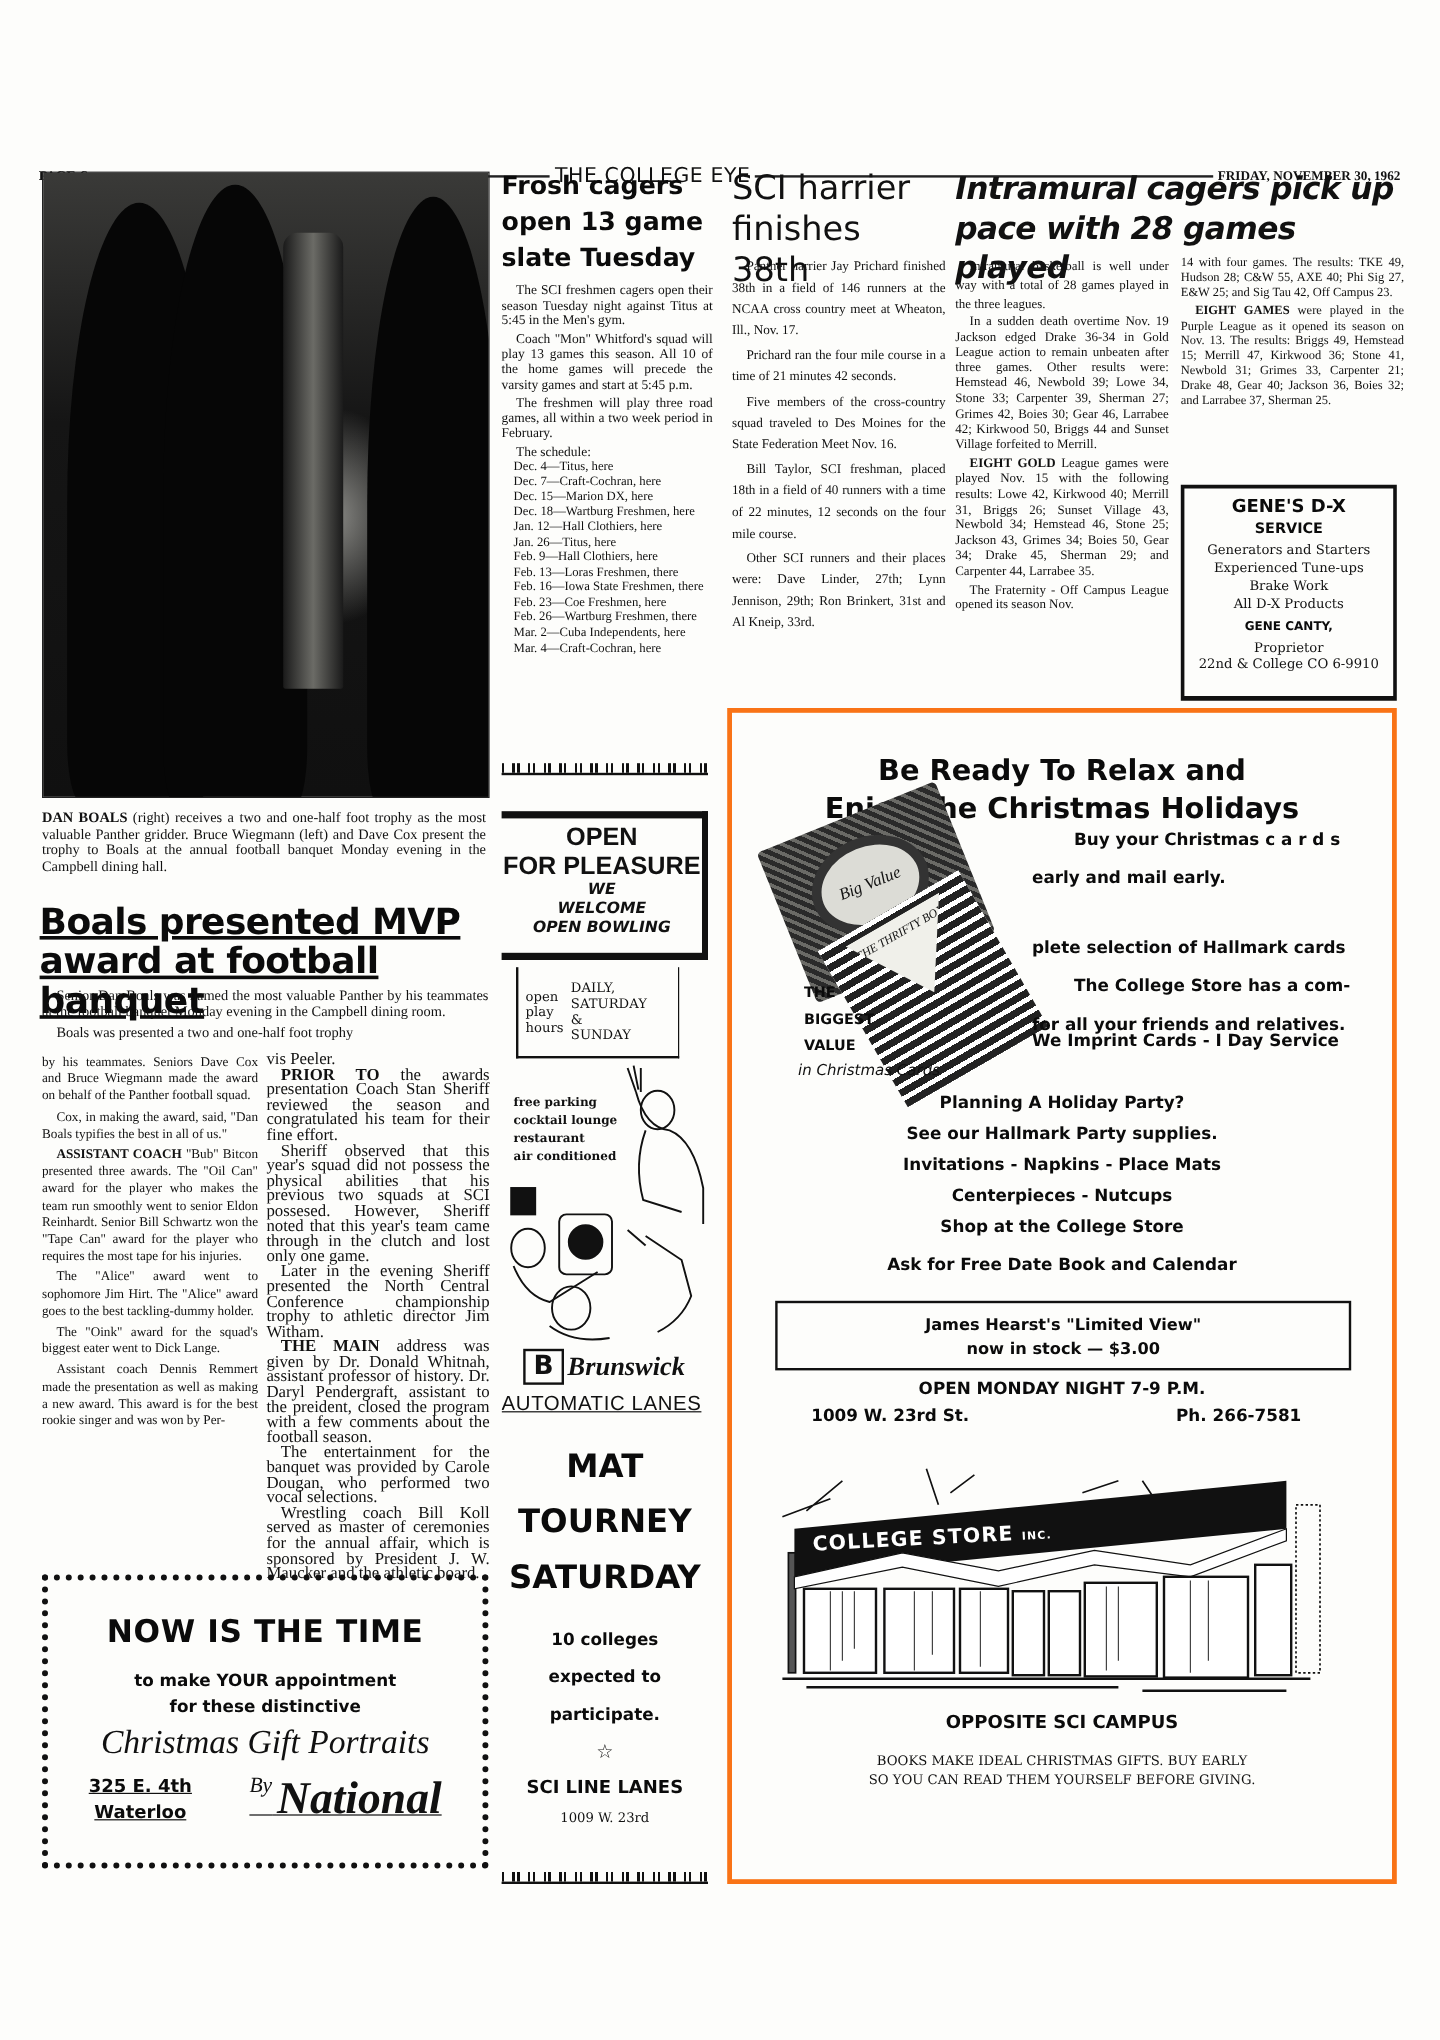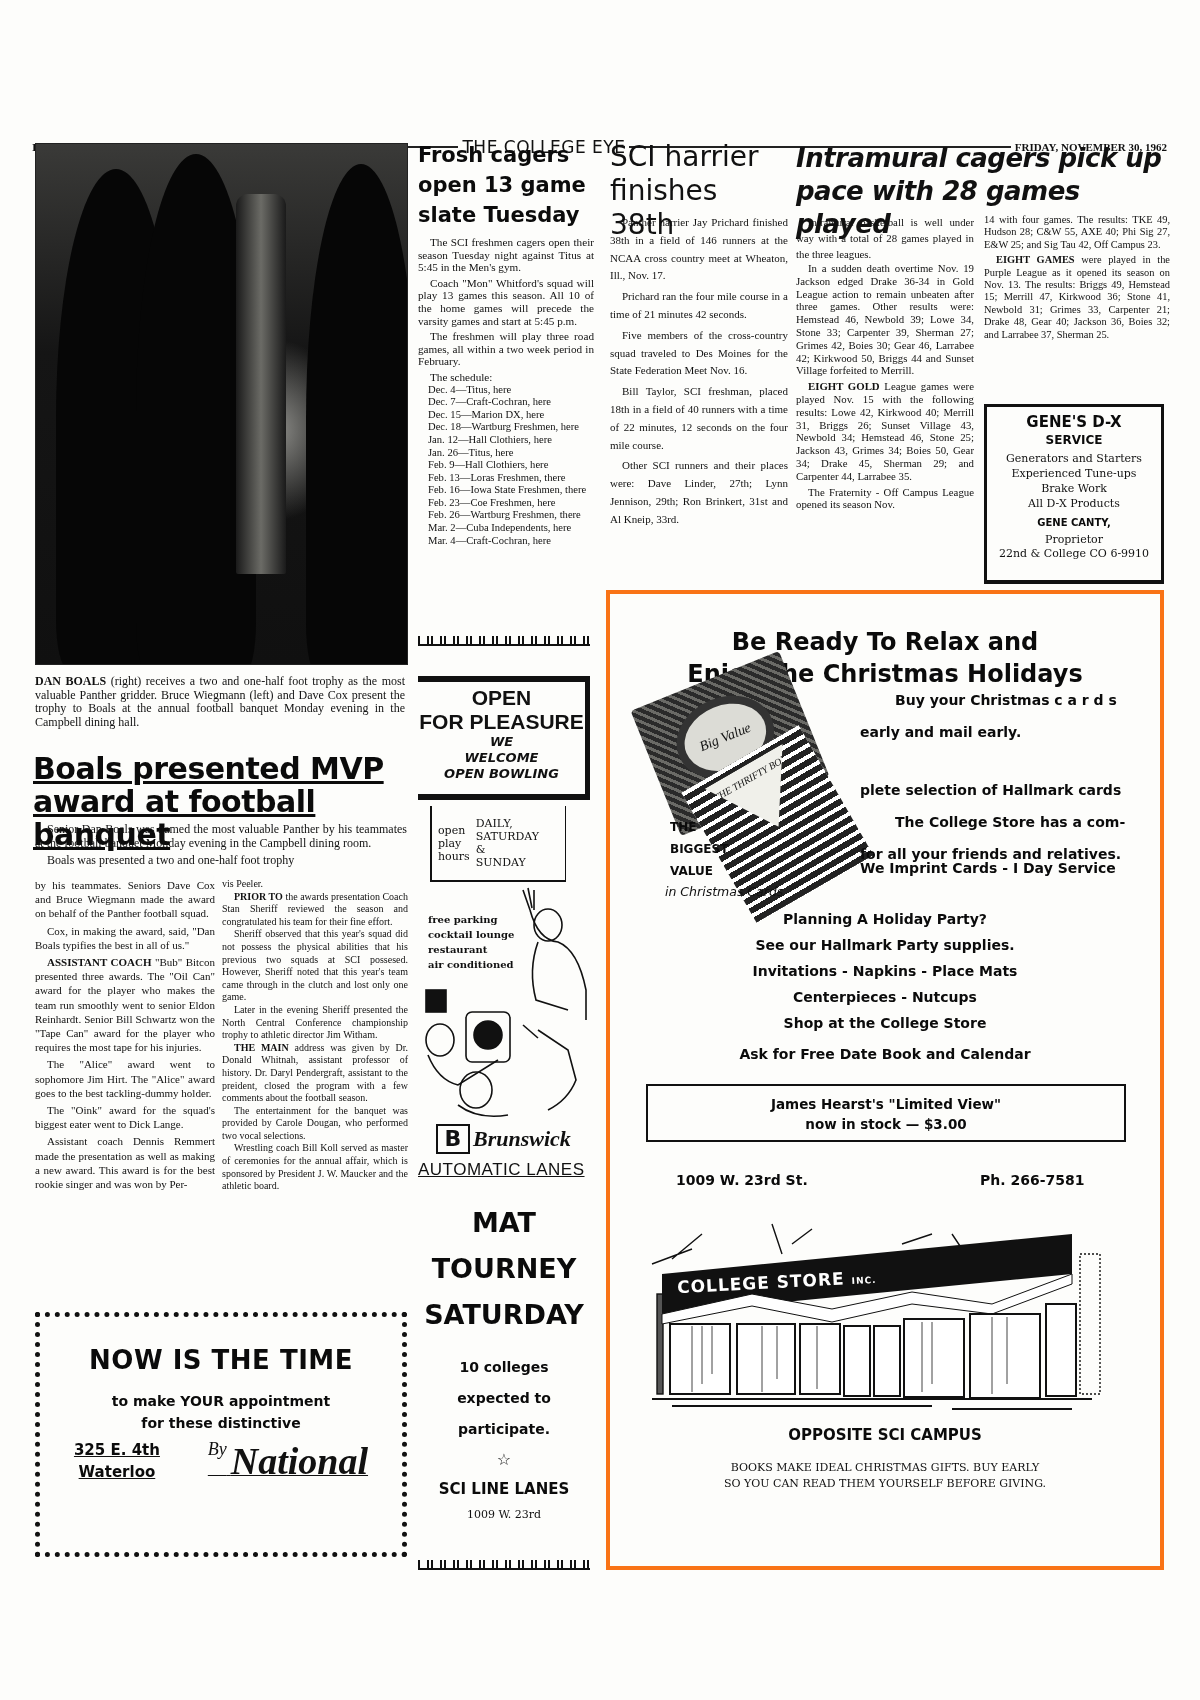--- a/index.html
+++ b/index.html
@@ -78,34 +78,35 @@
 
 <div class="abs body-text" style="top:878px;left:35px;width:180px;font-size:11px;line-height:14.2px;">
   <p style="text-indent:0">by his teammates. Seniors Dave Cox and Bruce Wiegmann made the award on behalf of the Panther football squad.</p>
   <p>Cox, in making the award, said, "Dan Boals typifies the best in all of us."</p>
   <p><b>ASSISTANT COACH</b><span> "Bub" Bitcon presented three awards. The "Oil Can" award for the player who makes the team run smoothly went to senior Eldon Reinhardt. Senior Bill Schwartz won the "Tape Can" award for the player who requires the most tape for his injuries.</span></p>
   <p>The "Alice" award went to sophomore Jim Hirt. The "Alice" award goes to the best tackling-dummy holder.</p>
   <p>The "Oink" award for the squad's biggest eater went to Dick Lange.</p>
   <p>Assistant coach Dennis Remmert made the presentation as well as making a new award. This award is for the best rookie singer and was won by Per-</p>
 </div>
 
-<div class="abs body-text" style="top:878px;left:222px;width:186px;font-size:10px;line-height:12.6px;">
+<div class="abs body-text" style="top:878px;left:222px;width:186px;font-size:14px;line-height:12.6px;">
   <p style="text-indent:0;margin-bottom:0">vis Peeler.</p>
   <p style="margin-bottom:0"><b>PRIOR TO</b><span> the awards presentation Coach Stan Sheriff reviewed the season and congratulated his team for their fine effort.</span></p>
   <p style="margin-bottom:0">Sheriff observed that this year's squad did not possess the physical abilities that his previous two squads at SCI possesed. However, Sheriff noted that this year's team came through in the clutch and lost only one game.</p>
   <p style="margin-bottom:0">Later in the evening Sheriff presented the North Central Conference championship trophy to athletic director Jim Witham.</p>
   <p style="margin-bottom:0"><b>THE MAIN</b><span> address was given by Dr. Donald Whitnah, assistant professor of history. Dr. Daryl Pendergraft, assistant to the preident, closed the program with a few comments about the football season.</span></p>
   <p style="margin-bottom:0">The entertainment for the banquet was provided by Carole Dougan, who performed two vocal selections.</p>
   <p style="margin-bottom:0">Wrestling coach Bill Koll served as master of ceremonies for the annual affair, which is sponsored by President J. W. Maucker and the athletic board.</p>
 </div>
 
 <div class="abs diamond-border" style="top:1312px;left:35px;width:372px;height:245px;text-align:center;">
   <div class="headline" style="margin-top:28px;font-size:26px;letter-spacing:0.5px;">NOW IS THE TIME</div>
   <div class="headline" style="margin-top:18px;font-size:14px;">to  make  YOUR  appointment</div>
   <div class="headline" style="margin-top:6px;font-size:14px;">for  these  distinctive</div>
+  <div style="margin-top:6px;font-family:'Liberation Serif',serif;font-style:italic;font-size:28px;">Christmas Gift Portraits</div>
   <div style="display:flex;justify-content:space-around;align-items:center;margin-top:8px;padding:0 10px;text-decoration:underline;">
     <div class="headline" style="font-size:15px;line-height:22px;">
       <div>325 E. 4th</div>
       <div>Waterloo</div>
     </div>
     <div style="font-family:'Liberation Serif',serif;font-style:italic;">
       <span style="font-size:18px;vertical-align:top;">By</span>
       <span style="font-size:38px;font-weight:bold;">National</span>
     </div>
   </div>
@@ -285,20 +286,21 @@
     <div>Centerpieces  -  Nutcups</div>
     <div>Shop  at  the  College  Store</div>
   </div>
   <div class="headline" style="position:absolute;top:452px;left:0;width:100%;text-align:center;font-size:14px;">Ask for Free Date Book and Calendar</div>
 
   <div style="position:absolute;top:490px;left:36px;width:480px;height:58px;border:2px solid #111;text-align:center;padding-top:8px;">
     <div class="headline" style="font-size:13.5px;line-height:20px;">James Hearst's "Limited View"</div>
     <div class="headline" style="font-size:13.5px;line-height:20px;">now in stock — $3.00</div>
   </div>
 
+  <div class="headline" style="position:absolute;top:556px;left:0;width:100%;text-align:center;font-size:14px;">OPEN MONDAY NIGHT 7-9 P.M.</div>
   <div class="headline" style="position:absolute;top:578px;left:66px;font-size:14px;">1009  W.  23rd  St.</div>
   <div class="headline" style="position:absolute;top:578px;left:370px;font-size:14px;">Ph.  266-7581</div>
 
   <div style="position:absolute;top:620px;left:22px;width:505px;height:210px;">
     <svg width="505" height="210" viewBox="0 0 505 210" style="position:absolute;left:0;top:0;">
       <g fill="none" stroke="#111" stroke-width="1.4">
         <path d="M20 50 L60 35 M40 45 L70 20 M140 10 L150 40 M160 30 L180 15 M270 30 L300 20 M320 20 L330 35"></path>
         <rect x="25" y="80" width="6" height="100" fill="#555"></rect>
         <rect x="448" y="40" width="20" height="140" fill="none" stroke-dasharray="2 2"></rect>
       </g>

